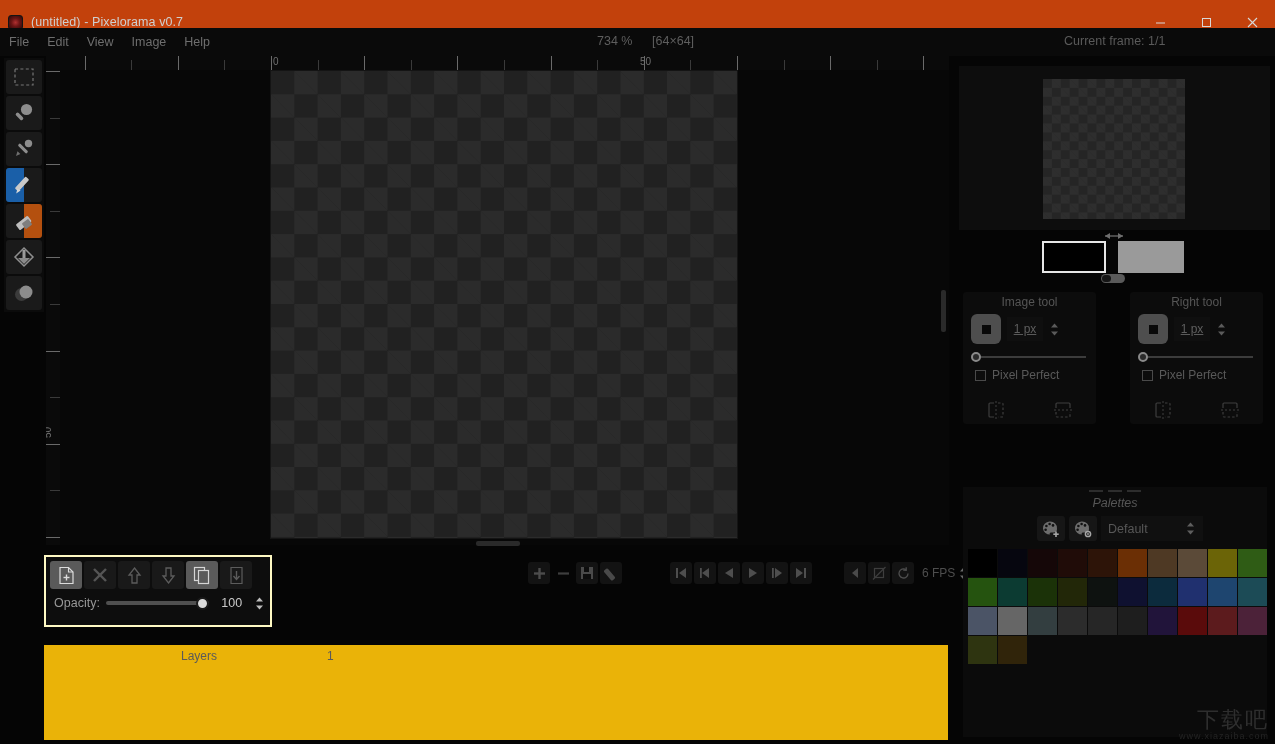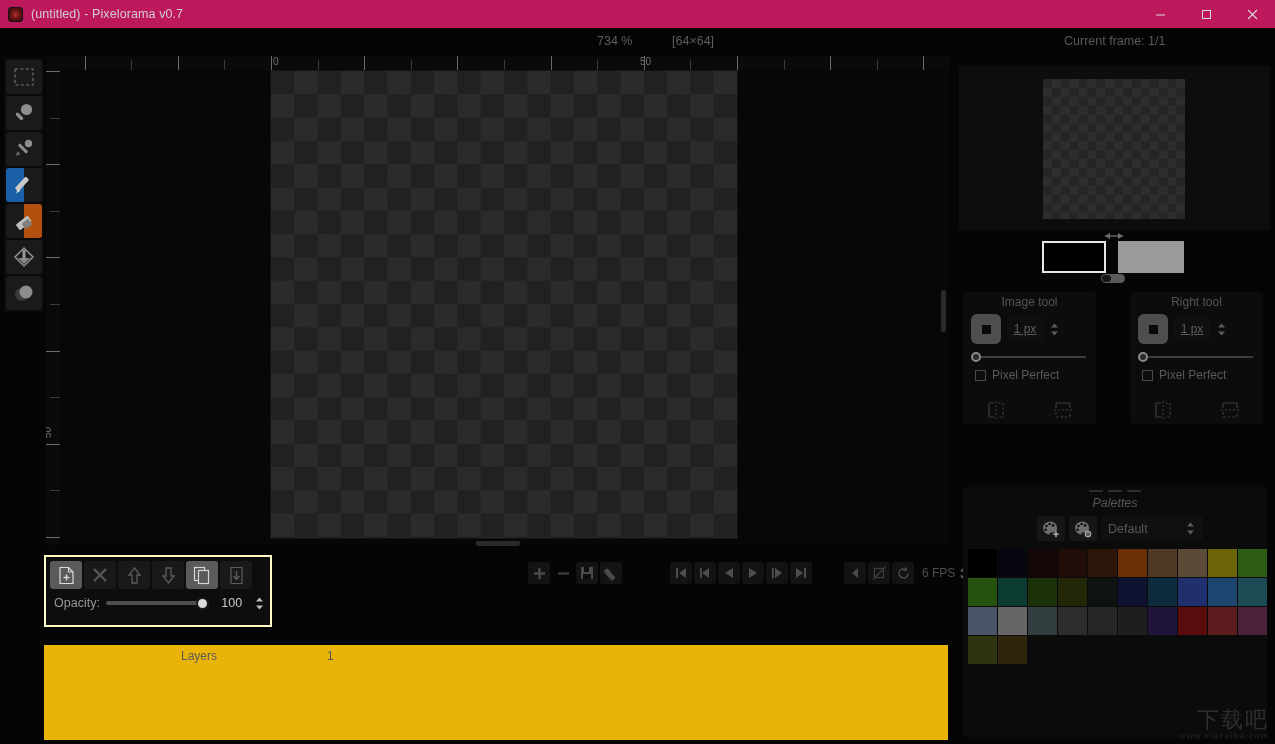--- a/index.html
+++ b/index.html
@@ -8,22 +8,22 @@
     background: #000;
     font-family: "Liberation Sans", sans-serif;
     overflow: hidden;
     color: #5a5a5a;
     font-size: 12px;
   }
   #app { position: relative; width: 1275px; height: 744px; background: #050505; }
 
   
   .titlebar {
-    position: absolute; top: 0; left: 0; width: 1275px; height: 28px;
-    background: #be185d;
+    position: absolute; top: 0; left: 0; width: 1275px; height: 44px;
+    background: #c2410c;
     display: flex; align-items: center;
   }
   .title-icon {
     width: 15px; height: 15px; margin-left: 8px; margin-right: 8px;
     border-radius: 3px;
     background: radial-gradient(circle at 50% 50%, #b03030 0%, #6a1414 45%, #2a0a0a 100%);
     border: 1px solid #141414;
   }
   .title-text { color: #cfcfcf; font-size: 12.5px; letter-spacing: .1px; }
   .winbtns { margin-left: auto; display: flex; height: 28px; }
@@ -41,21 +41,21 @@
   .menu-item {
     padding: 0 9px; height: 28px; line-height: 28px;
     color: #6e6e6e; font-size: 12.5px;
   }
   .zoom-info {
     position: absolute; left: 597px; top: 34px;
     color: #5e5e5e; font-size: 12.5px;
   }
   .size-info {
     position: absolute; left: 652px; top: 34px;
-    color: #5e5e5e; font-size: 12.5px; margin-left: 20px;
+    color: #5e5e5e; font-size: 12.5px;
   }
   .frame-info {
     position: absolute; left: 1064px; top: 34px;
     color: #5a5a5a; font-size: 12.5px;
   }
 
   
   .toolcol {
     position: absolute; left: 4px; top: 58px; width: 40px;
     display: flex; flex-direction: column; gap: 2px;
@@ -300,20 +300,27 @@
       </div>
       <div class="winbtn close">
         <svg width="11" height="11" viewBox="0 0 11 11">
             <line x1="1" y1="1" x2="10" y2="10" stroke="#d8d8d8" stroke-width="1.1"></line>
             <line x1="10" y1="1" x2="1" y2="10" stroke="#d8d8d8" stroke-width="1.1"></line>
           </svg>
       </div>
     </div>
   </div>
 
+  <div class="menubar">
+    <div class="menu-item">File</div>
+    <div class="menu-item">Edit</div>
+    <div class="menu-item">View</div>
+    <div class="menu-item">Image</div>
+    <div class="menu-item">Help</div>
+  </div>
   <div class="zoom-info">734 %</div>
   <div class="size-info">[64×64]</div>
   <div class="frame-info">Current frame: 1/1</div>
 
   <div class="toolcol">
     <div class="tool">
       <svg width="22" height="20" viewBox="0 0 22 20">
           <rect x="2" y="2" width="18" height="16" fill="none" stroke="#777" stroke-width="1.2" stroke-dasharray="3 2.4"></rect>
         </svg>
     </div>

